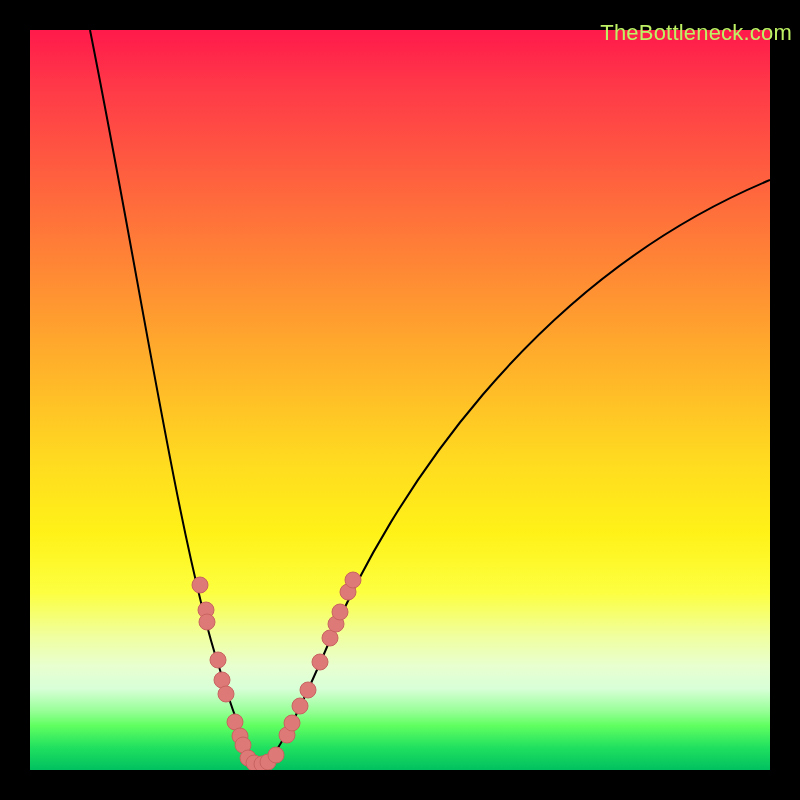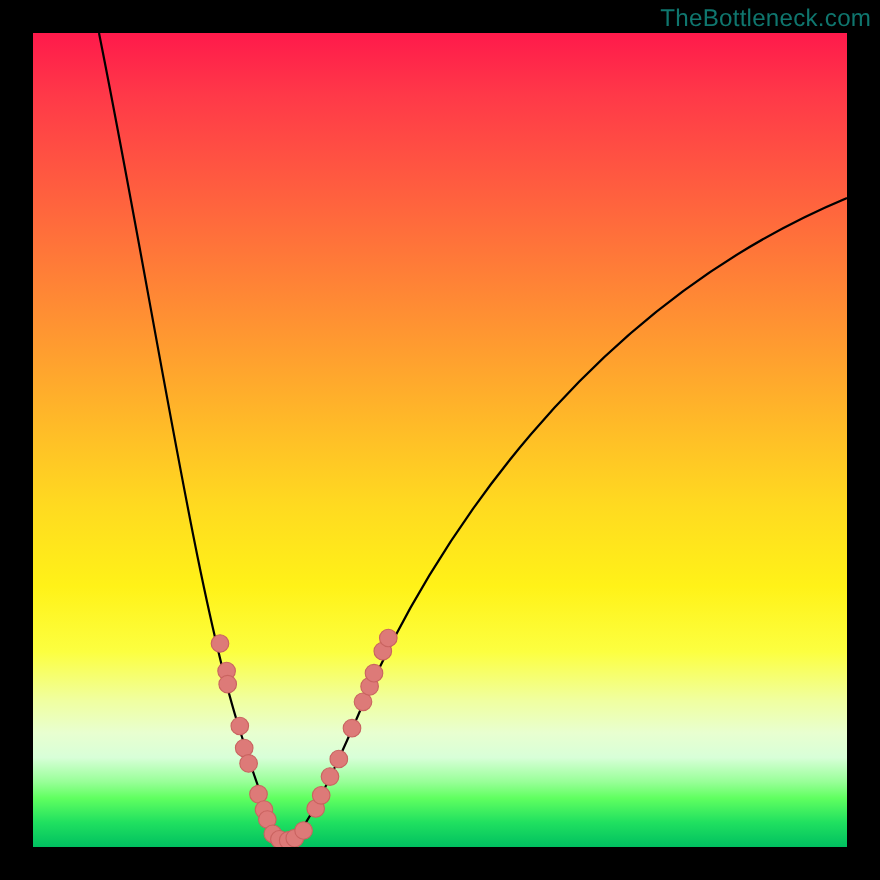--- a/index.html
+++ b/index.html
@@ -31,23 +31,23 @@
       #e8ffd0 86%,
       #d8ffd8 89%,
       #98ff98 92%,
       #60ff60 94%,
       #20e060 97%,
       #00c060 100%
     );
   }
   .watermark {
     position: absolute;
-    top: 4px;
+    top: 20px;
     right: 8px;
-    color: #0f766e;
+    color: #bef264;
     font-size: 22px;
     font-weight: 500;
     letter-spacing: 0.2px;
     z-index: 20;
     user-select: none;
   }
   svg.curve {
     position: absolute;
     left: 0;
     top: 0;

